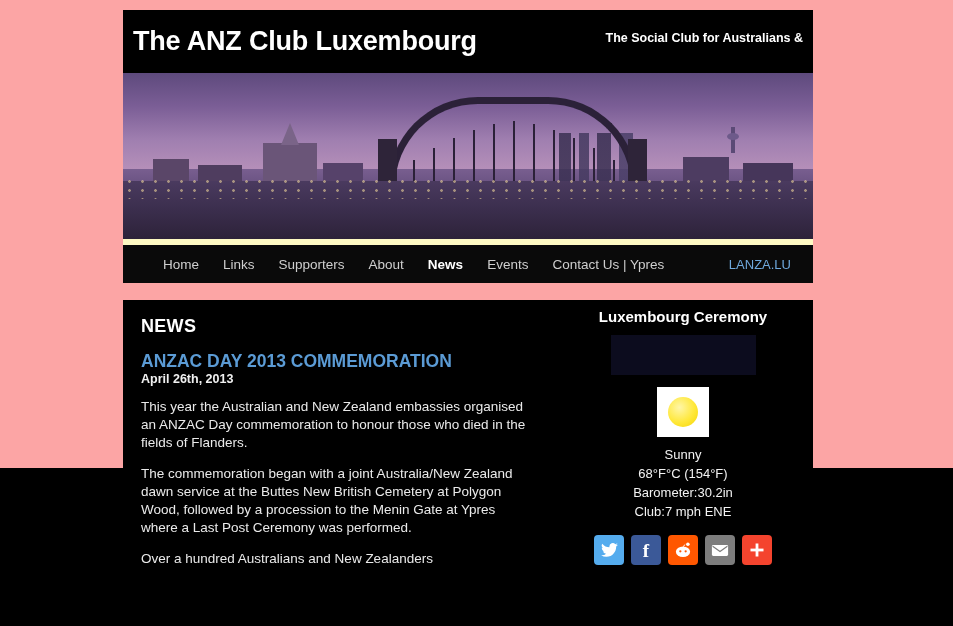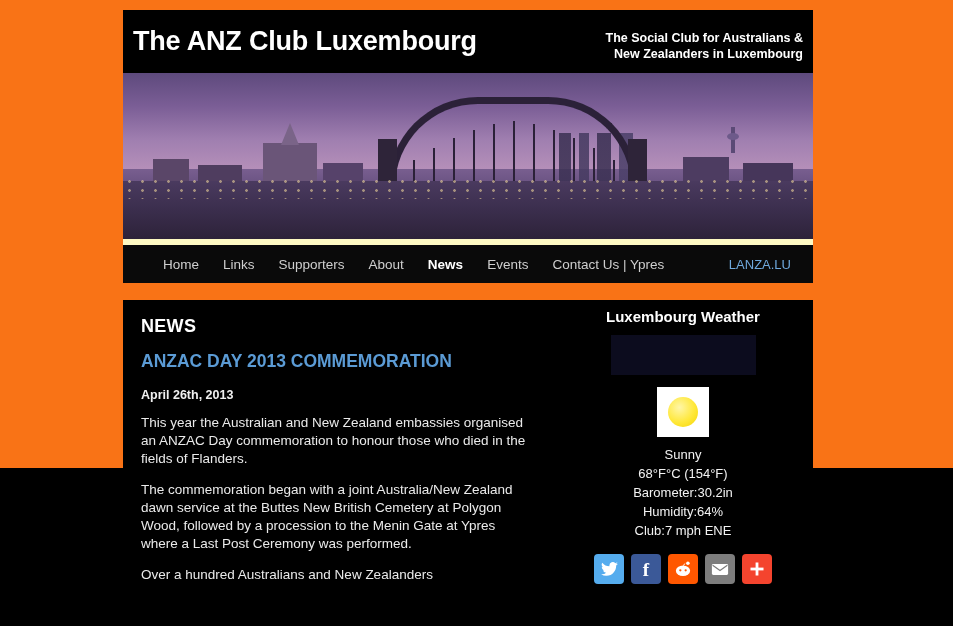--- a/index.html
+++ b/index.html
@@ -8,21 +8,21 @@
     background: #000;
     width: 953px;
     height: 626px;
     overflow: hidden;
     font-family: "Liberation Sans", sans-serif;
   }
   .page {
     position: relative;
     width: 953px;
     height: 468px;
-    background: #f97316;
+    background: #fca5a5;
   }
   .site {
     position: absolute;
     left: 123px;
     top: 10px;
     width: 690px;
     background: #000;
   }
   
   .header {
@@ -214,21 +214,21 @@
     font-size: 18px;
     font-weight: bold;
     color: #ffffff;
     margin: 8px 0 14px 0;
     letter-spacing: .3px;
   }
   .article-title {
     font-size: 17.5px;
     font-weight: bold;
     color: #5b9bd5;
-    margin-bottom: 16px;
+    margin-bottom: 0;
   }
   .article-date {
     font-size: 12.5px;
     font-weight: bold;
     color: #f0f0f0;
     margin-bottom: 12px;
   }
   .article-p {
     font-size: 13.5px;
     line-height: 18px;
@@ -305,21 +305,20 @@
 <body>
 
 <div class="page">
 
   <div class="site">
 
     <div class="header">
       <div class="site-title">The ANZ Club Luxembourg</div>
       <div class="tagline">
         <div>The Social Club for Australians &amp;</div>
-        <div>New Zealanders in Luxembourg</div>
       </div>
     </div>
 
     <div class="banner">
       <div class="sky"></div>
       <div class="skyline"></div>
       <div class="tower"></div>
       <div class="shore-building" style="left:30px;width:36px;height:34px;background:#5a4668;"></div>
       <div class="shore-building" style="left:75px;width:44px;height:28px;background:#4f3d5f;"></div>
       <div class="church"></div>
@@ -363,29 +362,28 @@
     <div class="col-left">
       <div class="news-heading">NEWS</div>
       <div class="article-title">ANZAC DAY 2013 COMMEMORATION</div>
       <div class="article-date">April 26th, 2013</div>
       <div class="article-p">This year the Australian and New Zealand embassies organised an ANZAC Day commemoration to honour those who died in the fields of Flanders.</div>
       <div class="article-p">The commemoration began with a joint Australia/New Zealand dawn service at the Buttes New British Cemetery at Polygon Wood, followed by a procession to the Menin Gate at Ypres where a Last Post Ceremony was performed.</div>
       <div class="article-p">Over a hundred Australians and New Zealanders</div>
     </div>
 
     <div class="col-right">
-      <div class="weather-title">Luxembourg Weather</div>
+      <div class="weather-title">Luxembourg Ceremony</div>
       <div class="weather-banner"></div>
       <div class="weather-icon">
         <div class="sun"></div>
       </div>
       <div class="weather-line">Sunny</div>
       <div class="weather-line">68°F°C  (154°F)</div>
       <div class="weather-line">Barometer:30.2in</div>
-      <div class="weather-line">Humidity:64%</div>
       <div class="weather-line">Club:7 mph ENE</div>
 
       <div class="social">
         <div class="btn twitter">
           <svg width="17" height="14" viewBox="0 0 24 20" aria-hidden="true">
               <path fill="#ffffff" d="M24 2.4c-.9.4-1.8.7-2.8.8 1-.6 1.8-1.6 2.2-2.7-1 .6-2 1-3.1 1.2A4.9 4.9 0 0 0 11.8 5c0 .4 0 .8.1 1.1A13.9 13.9 0 0 1 1.7.9 4.9 4.9 0 0 0 3.2 7.5a4.8 4.8 0 0 1-2.2-.6v.1c0 2.4 1.7 4.3 3.9 4.8-.4.1-.9.2-1.3.2-.3 0-.6 0-.9-.1.6 2 2.4 3.4 4.6 3.4A9.8 9.8 0 0 1 0 17.4 13.8 13.8 0 0 0 7.5 19.6c9.1 0 14-7.5 14-14v-.6c1-.7 1.8-1.6 2.5-2.6z"></path>
             </svg>
         </div>
         <div class="btn facebook">f</div>
         <div class="btn reddit">

